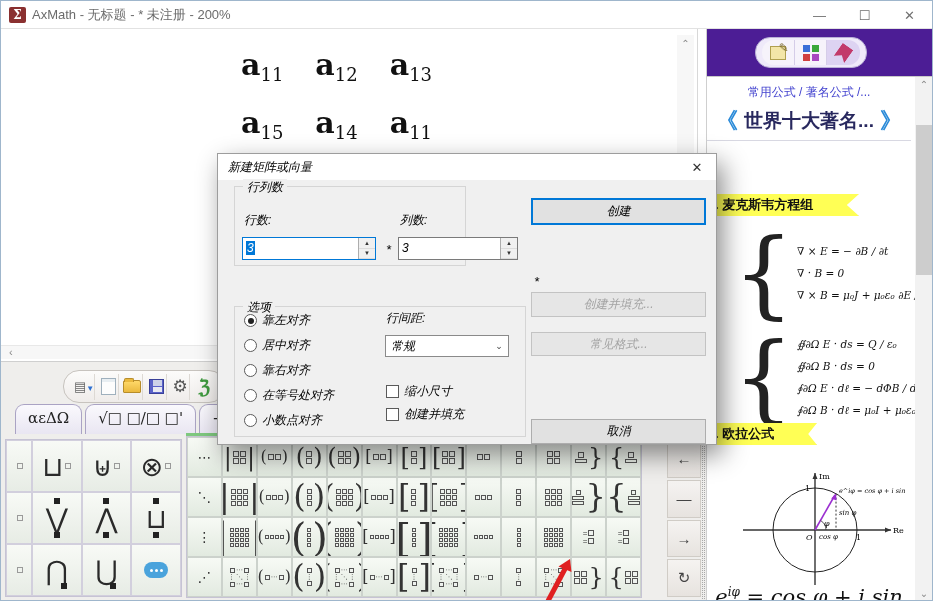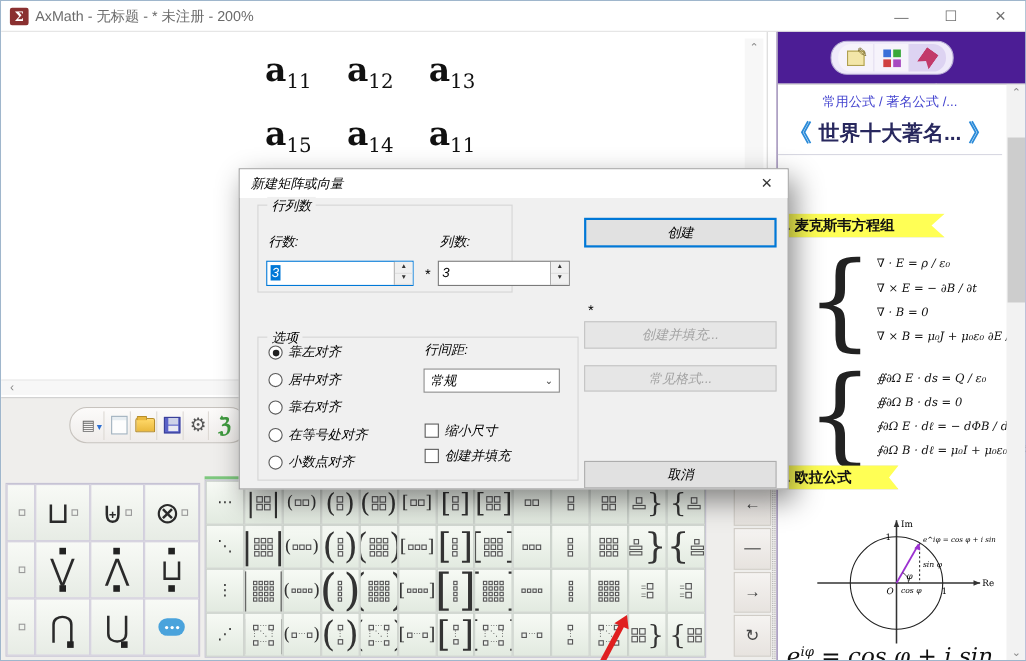--- a/index.html
+++ b/index.html
@@ -223,20 +223,26 @@
       <div class="tbtn">
         <span class="icon-save"></span>
       </div>
       <div class="tbtn">
         <span class="icon-gear">⚙</span>
       </div>
       <div class="tbtn">
         <span class="icon-green">ℨ</span>
       </div>
     </div>
+    <div class="tab-bar">
+        <div class="tab">αεΔΩ</div>
+        <div class="tab">√□ □∕□ □'</div>
+        <div class="tab">+−×÷ ∴ ○</div>
+        <div class="tab">∂</div>
+      </div>
     <div class="tab-underline"></div>
     <div class="palette">
         <div class="pal-cell">
           <span class="ph-sq"></span>
         </div>
         <div class="pal-cell">
           <span class="pal-glyph">⊔</span>
           <span class="ph-sq"></span>
         </div>
         <div class="pal-cell">
@@ -1062,21 +1068,20 @@
       <div class="rp-titlerow">
         <span class="rp-chev">《</span>
         <span class="rp-title">世界十大著名...</span>
         <span class="rp-chev">》</span>
       </div>
 
       <div class="banner" style="top:117px; width:152px;">. 麦克斯韦方程组</div>
       <div class="eq-group" style="left:26px; top:140px;">
           <span class="eq-brace" style="font-size: 96px;">{</span>
           <span class="eq-lines">
-            <div>∇ · E = ρ ∕ ε₀</div>
             <div>∇ × E = − ∂B ∕ ∂t</div>
             <div>∇ · B = 0</div>
             <div>∇ × B = μ₀J + μ₀ε₀ ∂E ∕ ∂t</div>
           </span>
         </div>
       <div class="eq-group" style="left:26px; top:244px;">
           <span class="eq-brace" style="font-size: 96px;">{</span>
           <span class="eq-lines">
             <div>∯∂Ω E · ds = Q ∕ ε₀</div>
             <div>∯∂Ω B · ds = 0</div>

